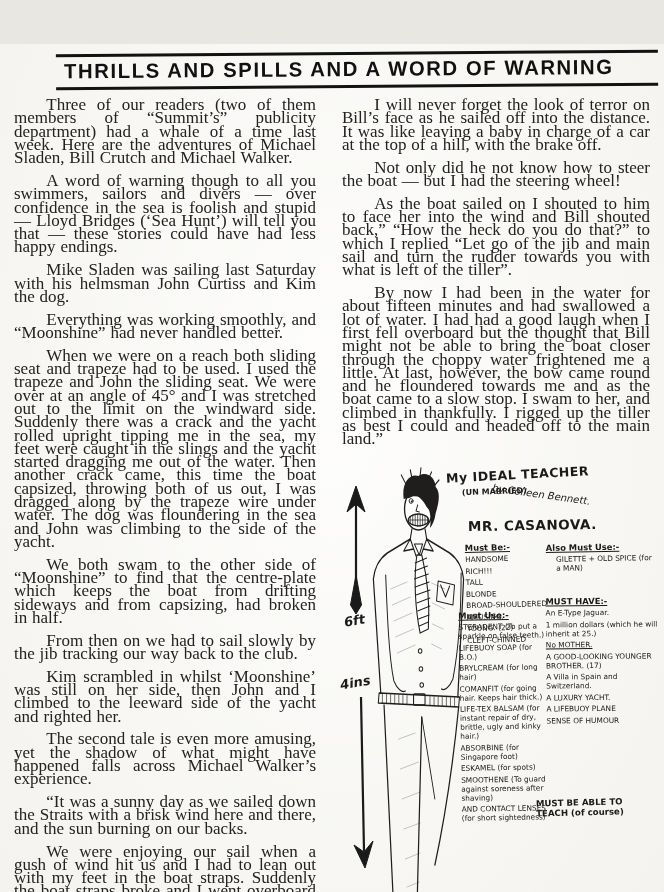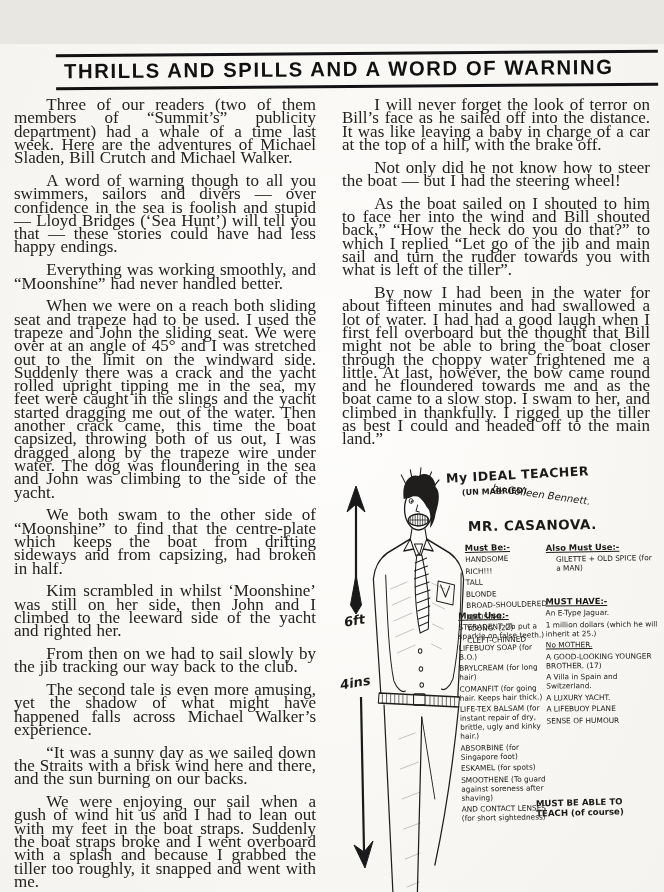--- a/index.html
+++ b/index.html
@@ -59,25 +59,26 @@
 
   <header class="masthead">
     <h1>THRILLS AND SPILLS AND A WORD OF WARNING</h1>
   </header>
 
   <main class="columns">
 
     <section class="col left">
       <p>Three of our readers (two of them members of “Summit’s” publicity department) had a whale of a time last week.  Here are the adventures of Michael Sladen, Bill Crutch and Michael Walker.</p>
       <p>A word of warning though to all you swimmers, sailors and divers — over confidence in the sea is foolish and stupid — Lloyd Bridges (‘Sea Hunt’) will tell you that — these stories could have had less happy endings.</p>
+      <p>Mike Sladen was sailing last Saturday with his helmsman John Curtiss and Kim the dog.</p>
       <p>Everything was working smoothly, and “Moonshine” had never handled better.</p>
       <p>When we were on a reach both sliding seat and trapeze had to be used.  I used the trapeze and John the sliding seat.  We were over at an angle of 45° and I was stretched out to the limit on the windward side.  Suddenly there was a crack and the yacht rolled upright tipping me in the sea, my feet were caught in the slings and the yacht started dragging me out of the water.  Then another crack came, this time the boat capsized, throwing both of us out, I was dragged along by the trapeze wire under water.  The dog was floundering in the sea and John was climbing to the side of the yacht.</p>
       <p>We both swam to the other side of “Moonshine” to find that the centre-plate which keeps the boat from drifting sideways and from capsizing, had broken in half.</p>
+      <p>From then on we had to sail slowly by the jib tracking our way back to the club.</p>
       <p>Kim scrambled in whilst ‘Moonshine’ was still on her side, then John and I climbed to the leeward side of the yacht and righted her.</p>
-      <p>From then on we had to sail slowly by the jib tracking our way back to the club.</p>
       <p>The second tale is even more amusing, yet the shadow of what might have happened falls across Michael Walker’s experience.</p>
       <p>“It was a sunny day as we sailed down the Straits with a brisk wind here and there, and the sun burning on our backs.</p>
       <p>We were enjoying our sail when a gush of wind hit us and I had to lean out with my feet in the boat straps.  Suddenly the boat straps broke and I went overboard with a splash and because I grabbed the tiller too roughly, it snapped and went with me.</p>
     </section>
 
     <section class="col right">
       <p>I will never forget the look of terror on Bill’s face as he sailed off into the distance.  It was like leaving a baby in charge of a car at the top of a hill, with the brake off.</p>
       <p>Not only did he not know how to steer the boat — but I had the steering wheel!</p>
       <p>As the boat sailed on I shouted to him to face her into the wind and Bill shouted back,” “How the heck do you do that?” to which I replied “Let go of the jib and main sail and turn the rudder towards you with what is left of the tiller”.</p>
       <p>By now I had been in the water for about fifteen minutes and had swallowed a lot of water.  I had had a good laugh when I first fell overboard but the thought that Bill might not be able to bring the boat closer through the choppy water frightened me a little.  At last, however, the bow came round and he floundered towards me and as the boat came to a slow stop.  I swam to her, and climbed in thankfully.  I rigged up the tiller as best I could and headed off to the main land.”</p>

